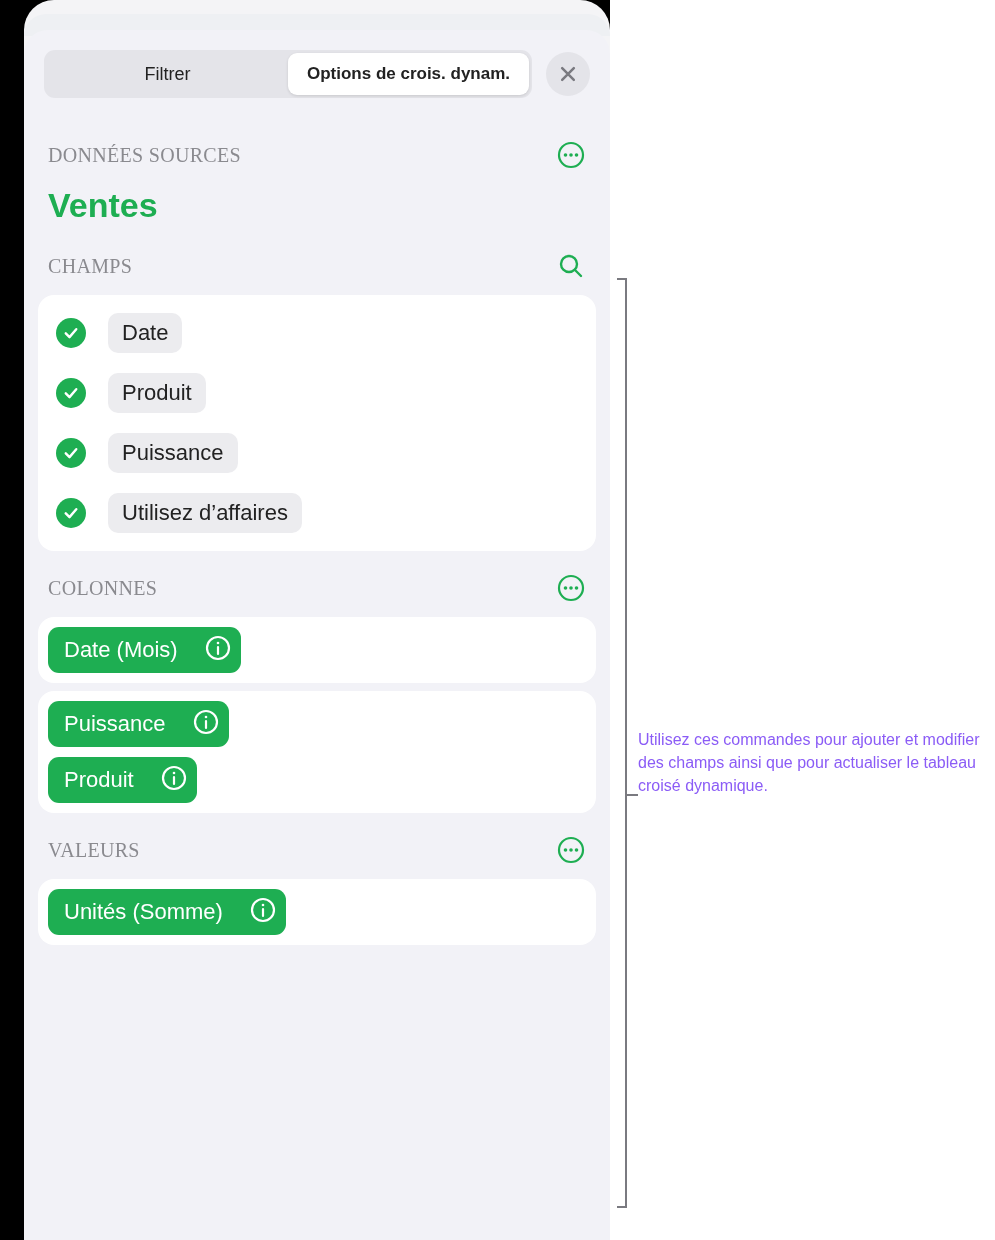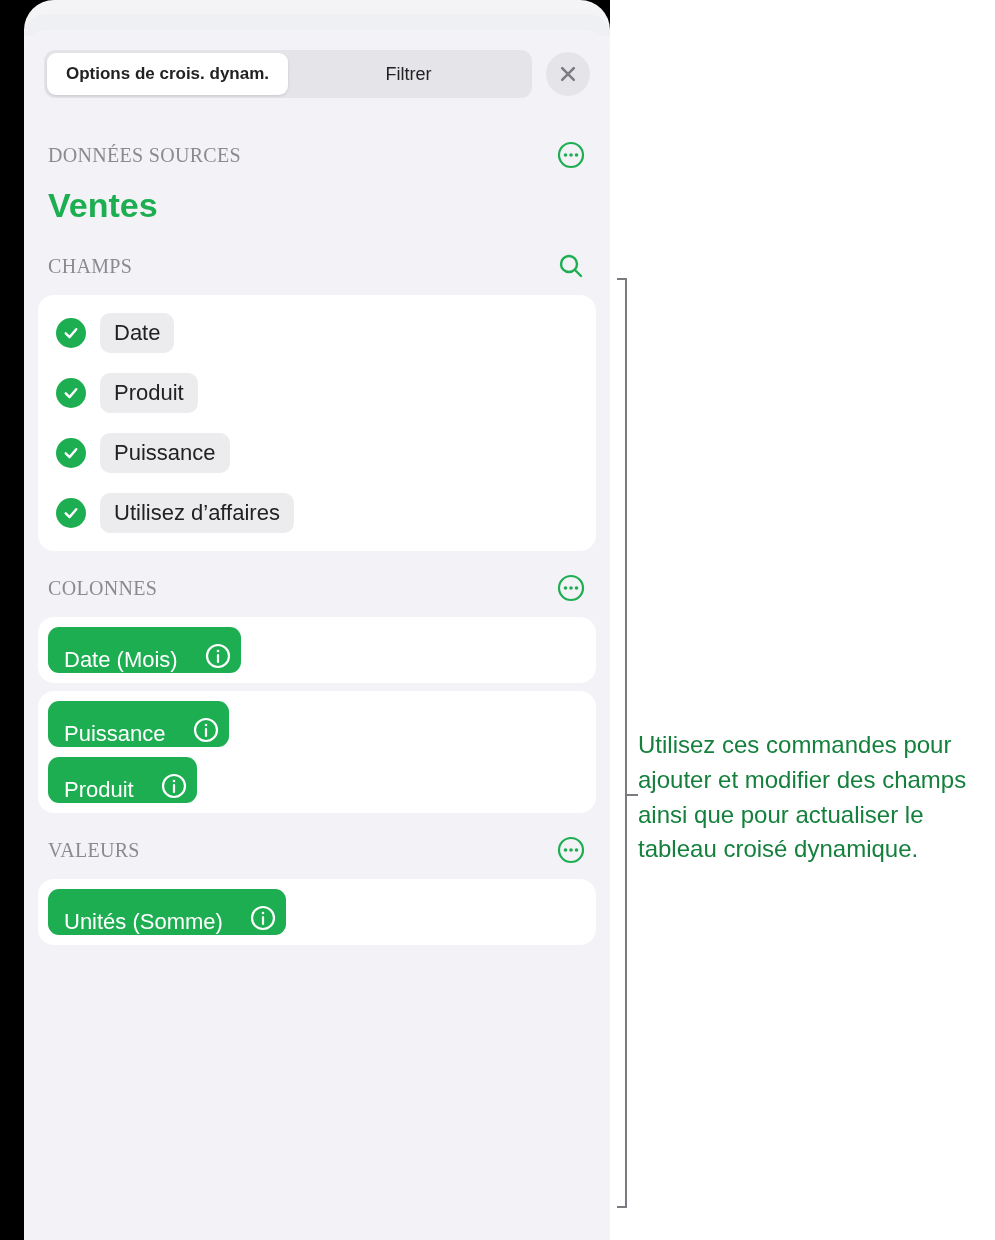--- a/index.html
+++ b/index.html
@@ -103,21 +103,21 @@
   }
   .fields-card {
     margin: 8px 14px 0 14px;
     background: #fff;
     border-radius: 16px;
     padding: 8px 10px;
   }
   .field-row {
     display: flex;
     align-items: center;
-    gap: 14px;
+    gap: 22px;
     padding: 10px 8px;
   }
   .check-badge {
     width: 30px; height: 30px;
     border-radius: 50%;
     background: #1eae52;
     display: flex; align-items: center; justify-content: center;
     flex-shrink: 0;
   }
   .check-badge svg { width: 18px; height: 18px; }
@@ -133,21 +133,21 @@
     background: #fff;
     border-radius: 16px;
     padding: 10px 10px;
     display: flex;
     flex-wrap: wrap;
     gap: 10px;
     align-items: flex-start;
   }
   .pill {
     display: inline-flex;
-    align-items: flex-end;
+    align-items: center;
     background: #1eae52;
     border-radius: 11px;
     overflow: hidden;
     height: 46px;
   }
   .pill-label {
     color: #fff;
     font-size: 22px;
     padding: 0 16px;
     display: flex;
@@ -165,23 +165,23 @@
     align-items: center;
     justify-content: center;
     cursor: pointer;
   }
   .pill-info svg { width: 26px; height: 26px; }
   .callout {
     position: absolute;
     left: 638px;
     top: 728px;
     width: 350px;
-    font-size: 24px;
+    font-size: 16px;
     line-height: 1.45;
-    color: #15803d;
+    color: #8b5cf6;
     font-family: -apple-system, BlinkMacSystemFont, "Helvetica Neue", Arial, sans-serif;
     background: #fff;
   }
   .white-bg {
     position: absolute;
     left: 610px;
     top: 0;
     right: 0;
     bottom: 0;
     background: #fff;
@@ -199,22 +199,22 @@
 <body>
 
 <div class="white-bg"></div>
 
 <div class="outer-shell">
   <div class="inner-shell-top"></div>
   <div class="panel">
 
     <div class="header-row">
       <div class="seg-control">
+        <div class="seg-item">Filtrer</div>
         <div class="seg-item active">Options de crois. dynam.</div>
-        <div class="seg-item">Filtrer</div>
       </div>
       <div class="close-btn">
         <svg viewBox="0 0 24 24" fill="none" stroke="#7a7a80" stroke-width="3" stroke-linecap="round">
             <path d="M5 5 L19 19 M19 5 L5 19"></path>
           </svg>
       </div>
     </div>
 
     <div class="section-header">
       <div class="label">DONNÉES SOURCES</div>

